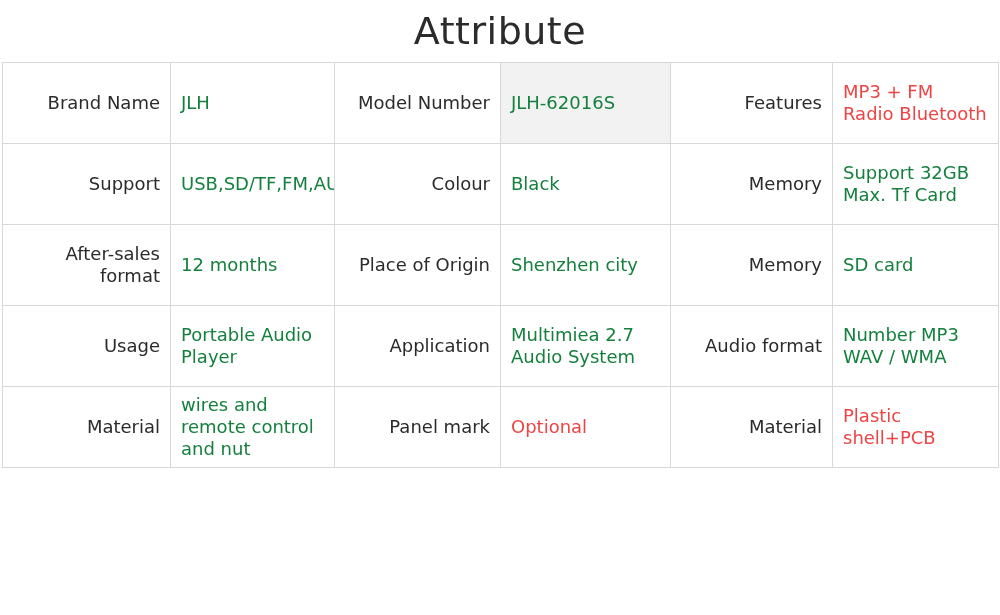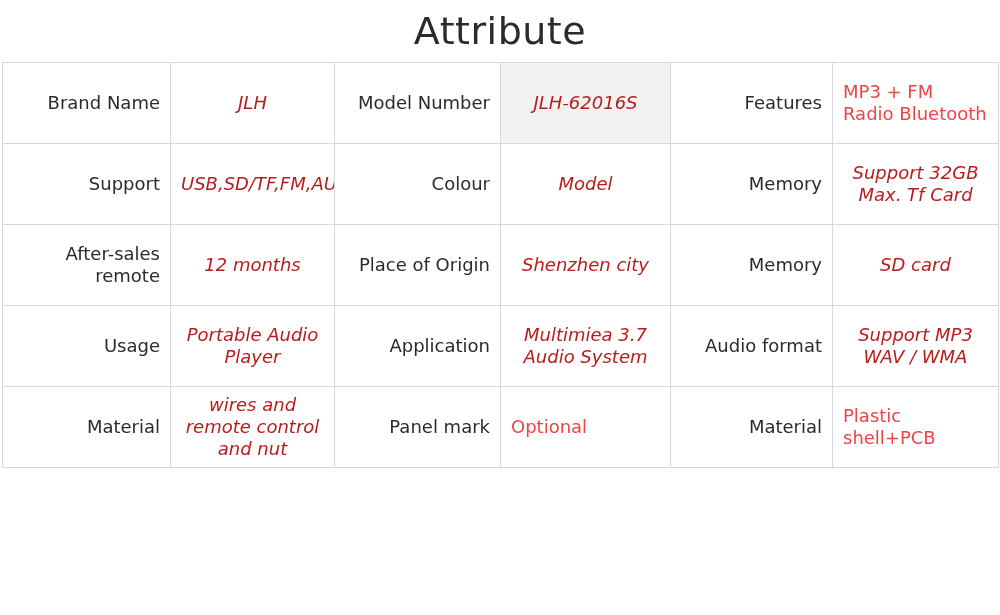--- a/index.html
+++ b/index.html
@@ -55,23 +55,21 @@
   col.c3 { width: 166px; }
   col.c4 { width: 170px; }
   col.c5 { width: 162px; }
   col.c6 { width: 166px; }
 
   td.label {
     text-align: right;
     color: #2b2b2b;
   }
   td.value {
-    text-align: center;
-    color: #b91c1c;
-    font-style: italic;
+    color: #15803d;
   }
   td.value-left {
     text-align: left;
     color: #ef4444;
   }
   td.shaded {
     background: #f2f2f2;
   }
   .big {
     font-size: 21px;
@@ -102,39 +100,39 @@
         <td class="value">JLH</td>
         <td class="label">Model Number</td>
         <td class="value shaded big">JLH-62016S</td>
         <td class="label">Features</td>
         <td class="value-left">MP3 + FM Radio Bluetooth</td>
       </tr>
       <tr>
         <td class="label">Support</td>
         <td class="value">USB,SD/TF,FM,AUX,Bluetooth</td>
         <td class="label">Colour</td>
-        <td class="value">Model</td>
+        <td class="value">Black</td>
         <td class="label">Memory</td>
         <td class="value">Support 32GB Max. Tf Card</td>
       </tr>
       <tr>
-        <td class="label">After-sales remote</td>
+        <td class="label">After-sales format</td>
         <td class="value">12 months</td>
         <td class="label">Place of Origin</td>
         <td class="value">Shenzhen city</td>
         <td class="label">Memory</td>
         <td class="value">SD card</td>
       </tr>
       <tr>
         <td class="label">Usage</td>
         <td class="value">Portable Audio Player</td>
         <td class="label">Application</td>
-        <td class="value">Multimiea 3.7 Audio System</td>
+        <td class="value">Multimiea 2.7 Audio System</td>
         <td class="label">Audio format</td>
-        <td class="value">Support MP3 WAV / WMA</td>
+        <td class="value">Number MP3 WAV / WMA</td>
       </tr>
       <tr>
         <td class="label">Material</td>
         <td class="value">wires and remote control and nut</td>
         <td class="label">Panel mark</td>
         <td class="value-left">Optional</td>
         <td class="label">Material</td>
         <td class="value-left">Plastic shell+PCB</td>
       </tr>
     </tbody>

